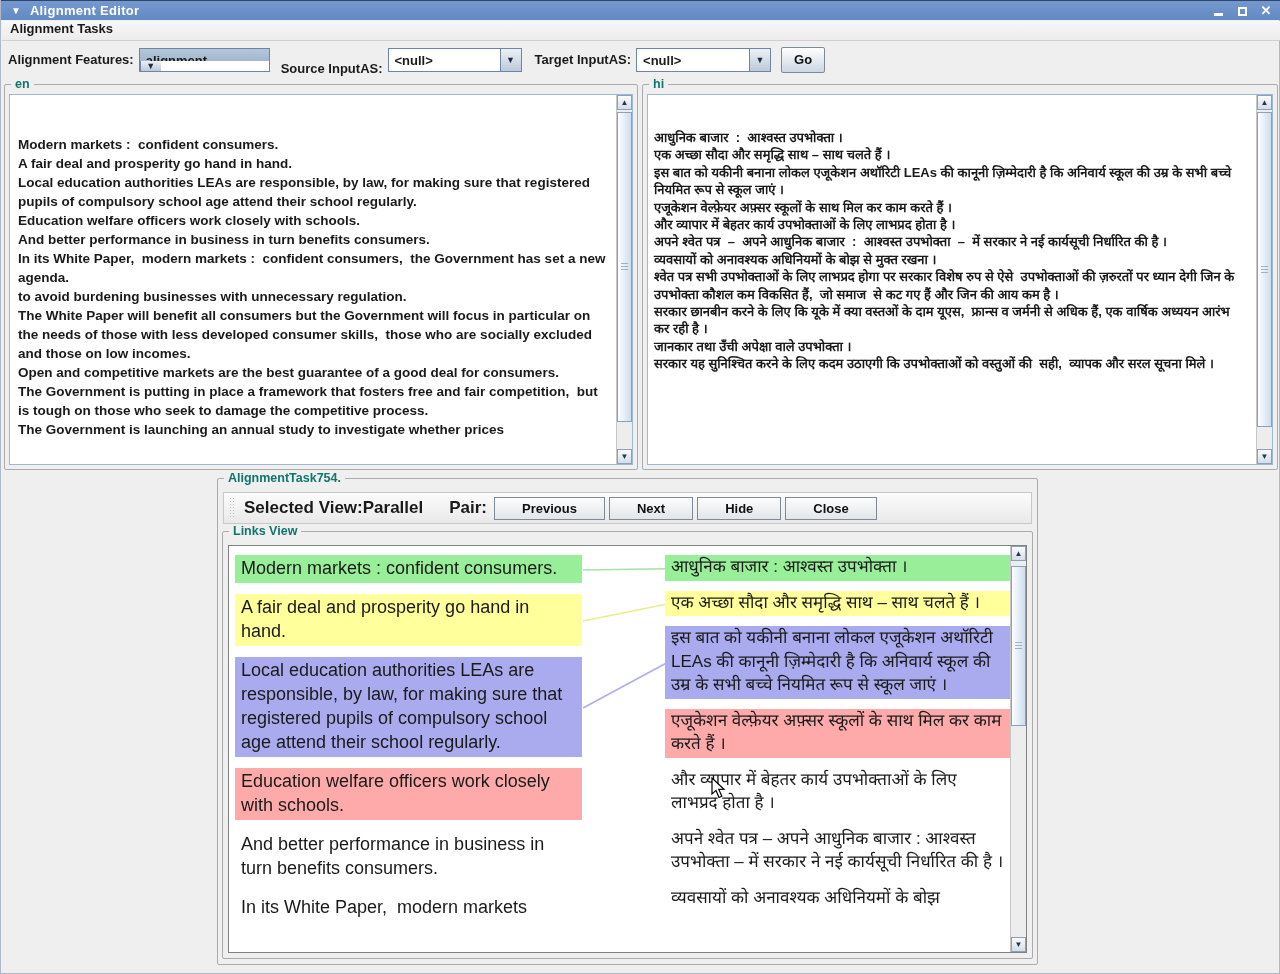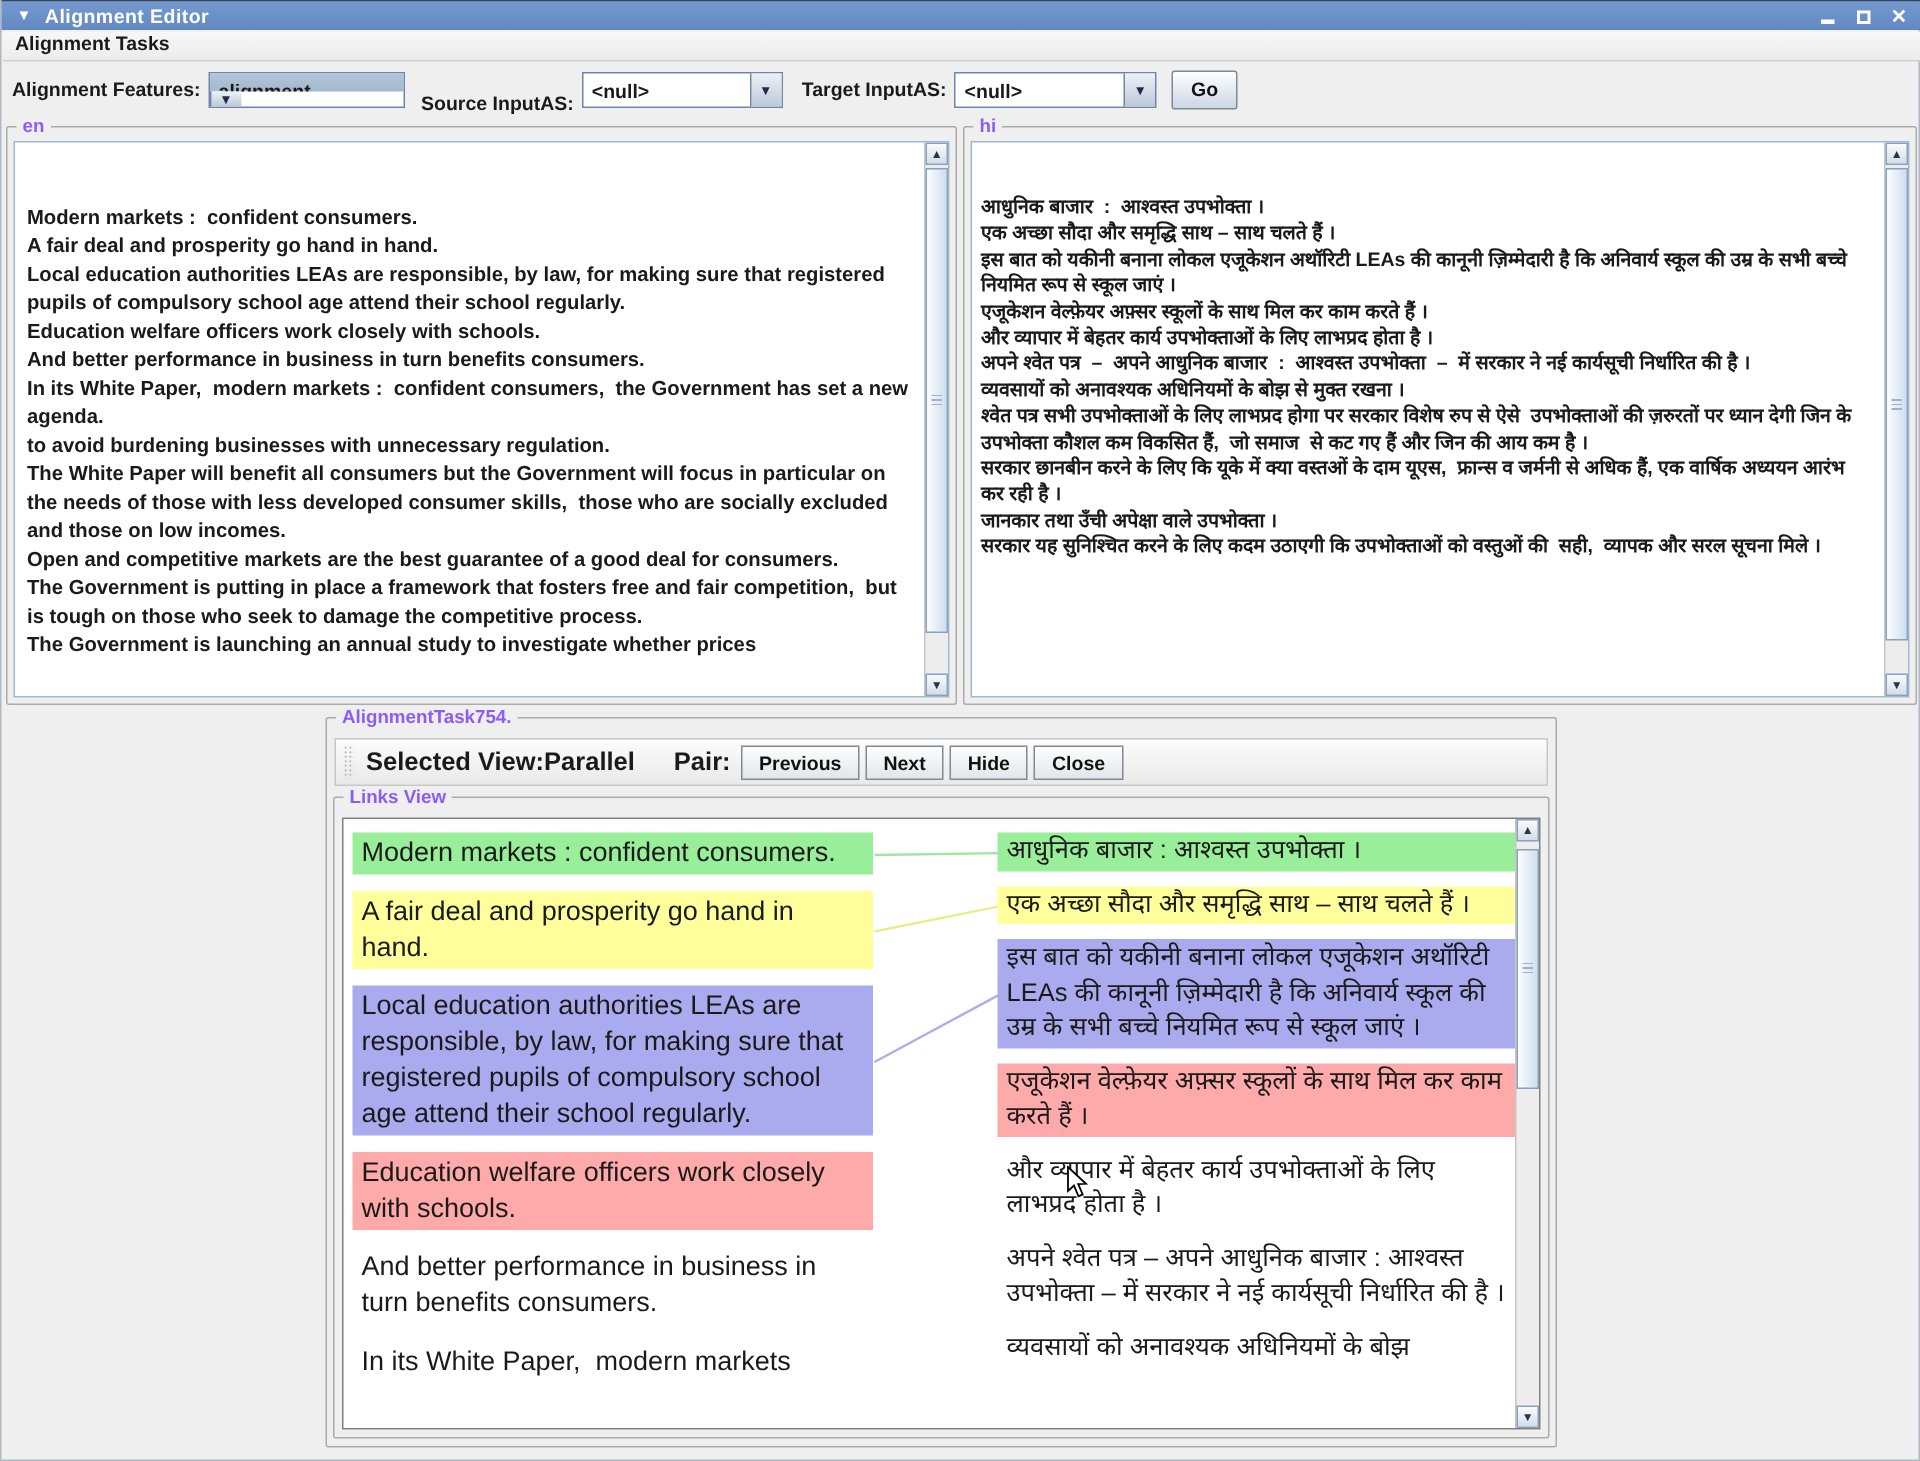--- a/index.html
+++ b/index.html
@@ -59,21 +59,21 @@
     font-weight:bold; font-size:13px; color:#111;
     padding:4px 12px; cursor:default;
   }
   .go-btn { margin-left:10px; height:26px; }
 
   
   .group { position:absolute; border:1px solid #ABABAB; border-radius:2px; }
   .group-title {
     position:absolute; top:-8px; left:6px;
     background:#EFEFEF; padding:0 4px;
-    font-weight:bold; font-size:12.5px; color:#8b5cf6; white-space:nowrap;
+    font-weight:bold; font-size:12.5px; color:#0f766e; white-space:nowrap;
   }
 
   
   .pane-wrap { position:absolute; left:4px; right:4px; top:9px; bottom:4px; background:#fff; border:1px solid #9EB8D0; }
   .pane-text { position:absolute; left:2px; top:0; right:18px; bottom:0; overflow:hidden; }
   .pane-line { white-space:pre-wrap; }
   #en-lines { padding:40px 6px 0 6px; font-weight:bold; font-size:13.5px; line-height:19px; }
   #hi-lines { padding:34px 6px 0 4px; font-weight:bold; font-size:13px; line-height:17.4px; }
 
   
@@ -99,21 +99,21 @@
     position:absolute; left:5px; right:5px; top:13px; height:32px;
     background:linear-gradient(#FCFCFC,#E9E9E9);
     border:1px solid #C8C8C8;
     display:flex; align-items:center; padding-left:5px;
   }
   .tb-grip { width:7px; height:22px; margin-right:8px;
     background-image:radial-gradient(#BDBDBD 34%, transparent 36%);
     background-size:3px 3px; }
   .task-label { font-weight:bold; font-size:17px; white-space:pre; }
   .pair-label { margin-left:26px; margin-right:7px; }
-  .task-btn { margin-right:4px; padding:3px 11px; border-radius:0; background:linear-gradient(#FDFDFD,#E2E6EA); border:1px solid #7E8A96; }
+  .task-btn { margin-right:4px; padding:3px 27px; border-radius:0; background:linear-gradient(#FDFDFD,#E2E6EA); border:1px solid #7E8A96; }
 
   
   .links-canvas { position:absolute; left:5px; right:5px; top:13px; bottom:5px; background:#fff; border:1px solid #808080; overflow:hidden; }
   .links-col { position:absolute; top:9px; width:347px; }
   #left-col  { left:6px; }
   #right-col { left:436px; width:346px; }
   .lv-item { white-space:pre-wrap; color:#1A1A1A; }
   #left-col .lv-item { font-size:18px; line-height:24px; padding:1px 6px 3px 6px; margin-bottom:11px; }
   #right-col .lv-item { font-size:17px; line-height:23.5px; padding:0 6px 2px 6px; margin-bottom:10px; }
   #links-svg { position:absolute; inset:0; width:100%; height:100%; pointer-events:none; }

